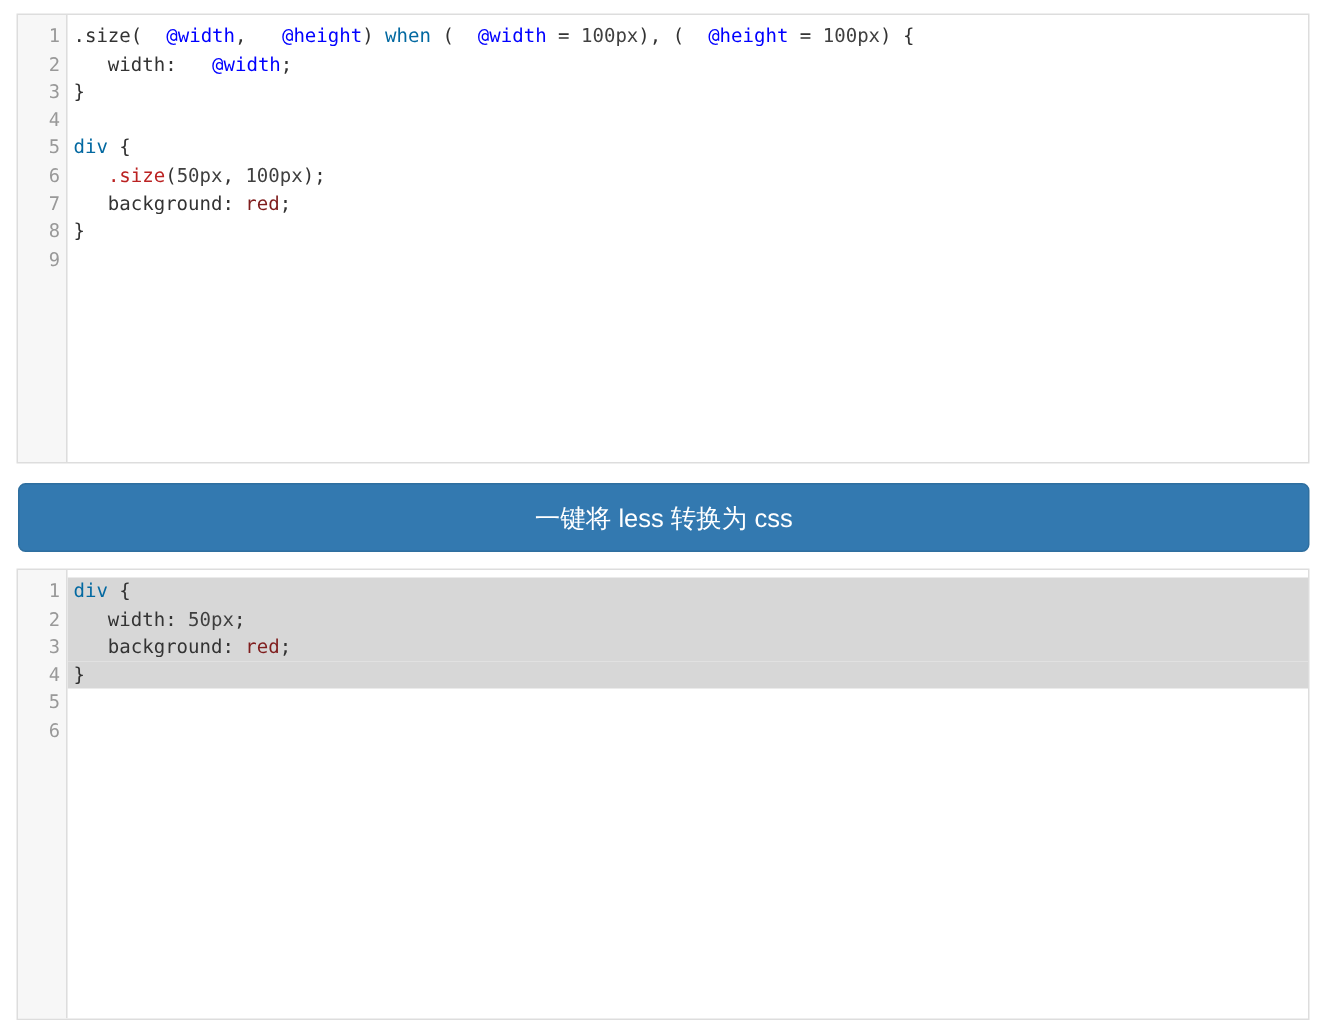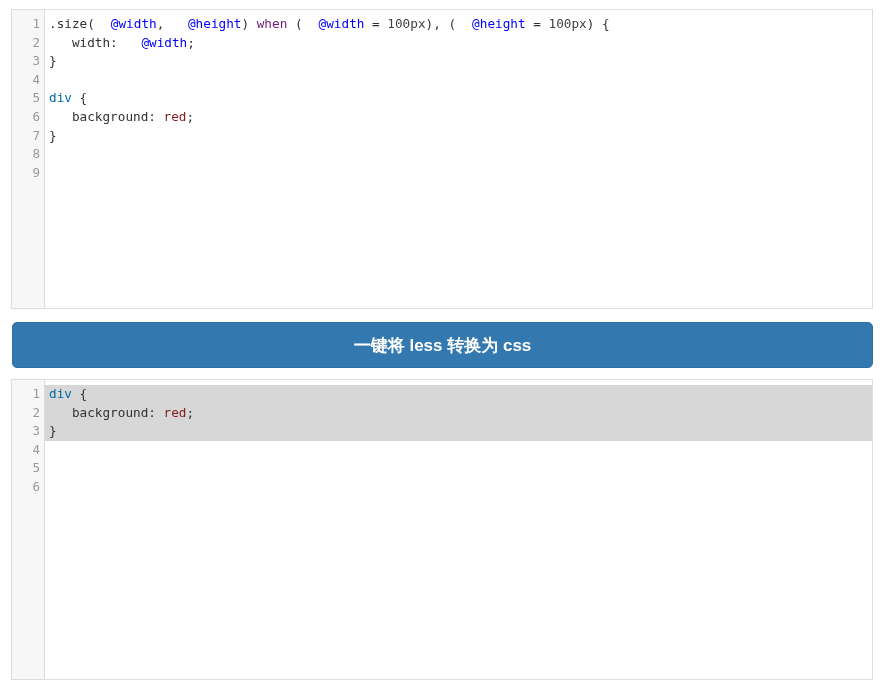--- a/index.html
+++ b/index.html
@@ -64,21 +64,21 @@
     font-size: 12.7px;
     color: #333;
     white-space: pre;
     letter-spacing: 0px;
   }
   .code .cline.sel { background: #d7d7d7; }
 
   
   .tok-plain   { color: #333333; }
   .tok-var     { color: #0000ff; margin-left: 16px; }
-  .tok-kw      { color: #701a75; }
+  .tok-kw      { color: #0369a1; }
   .tok-num     { color: #404040; }
   .tok-tag     { color: #0369a1; }
   .tok-mixin   { color: #bb2222; }
   .tok-val     { color: #7f1d1d; }
   .tok-punct   { color: #333333; }
 
   
   #convert-button {
     position: absolute;
     left: 12px;
@@ -89,21 +89,20 @@
     border: 1px solid #2f6f9f;
     border-radius: 5px;
     color: #ffffff;
     font-size: 17px;
     font-family: "Liberation Sans", sans-serif;
     display: flex;
     align-items: center;
     justify-content: center;
     cursor: pointer;
     padding: 0;
-    font-weight: bold;
   }
 </style>
 </head>
 <body>
 
 <div class="page">
 
   <div class="editor" id="editor-less">
     <div class="gutter">
         <span class="lnum">1</span>
@@ -115,37 +114,39 @@
         <span class="lnum">7</span>
         <span class="lnum">8</span>
         <span class="lnum">9</span>
       </div>
     <div class="code">
         <div class="cline"><span class="tok-plain">.size</span><span class="tok-punct">(</span><span class="tok-var">@width</span><span class="tok-punct">, </span><span class="tok-var">@height</span><span class="tok-punct">) </span><span class="tok-kw">when</span><span class="tok-punct"> (</span><span class="tok-var">@width</span><span class="tok-punct"> = </span><span class="tok-num">100px</span><span class="tok-punct">), (</span><span class="tok-var">@height</span><span class="tok-punct"> = </span><span class="tok-num">100px</span><span class="tok-punct">) {</span></div>
         <div class="cline"><span class="tok-plain">   width: </span><span class="tok-var">@width</span><span class="tok-punct">;</span></div>
         <div class="cline"><span class="tok-punct">}</span></div>
         <div class="cline"><span class="tok-plain"></span></div>
         <div class="cline"><span class="tok-tag">div</span><span class="tok-punct"> {</span></div>
+        <div class="cline"><span class="tok-plain">   </span><span class="tok-mixin">.size</span><span class="tok-punct">(</span><span class="tok-num">50px</span><span class="tok-punct">, </span><span class="tok-num">100px</span><span class="tok-punct">);</span></div>
         <div class="cline"><span class="tok-plain">   background: </span><span class="tok-val">red</span><span class="tok-punct">;</span></div>
         <div class="cline"><span class="tok-punct">}</span></div>
       </div>
   </div>
 
   <button id="convert-button">一键将 less 转换为 css</button>
 
   <div class="editor" id="editor-css">
     <div class="gutter">
         <span class="lnum">1</span>
         <span class="lnum">2</span>
         <span class="lnum">3</span>
         <span class="lnum">4</span>
         <span class="lnum">5</span>
         <span class="lnum">6</span>
       </div>
     <div class="code">
         <div class="cline sel"><span class="tok-tag">div</span><span class="tok-punct"> {</span></div>
+        <div class="cline sel"><span class="tok-plain">   width: </span><span class="tok-num">50px</span><span class="tok-punct">;</span></div>
         <div class="cline sel"><span class="tok-plain">   background: </span><span class="tok-val">red</span><span class="tok-punct">;</span></div>
         <div class="cline sel"><span class="tok-punct">}</span></div>
         <div class="cline"><span class="tok-plain"></span></div>
       </div>
   </div>
 
 </div>
 
 </body></html>

